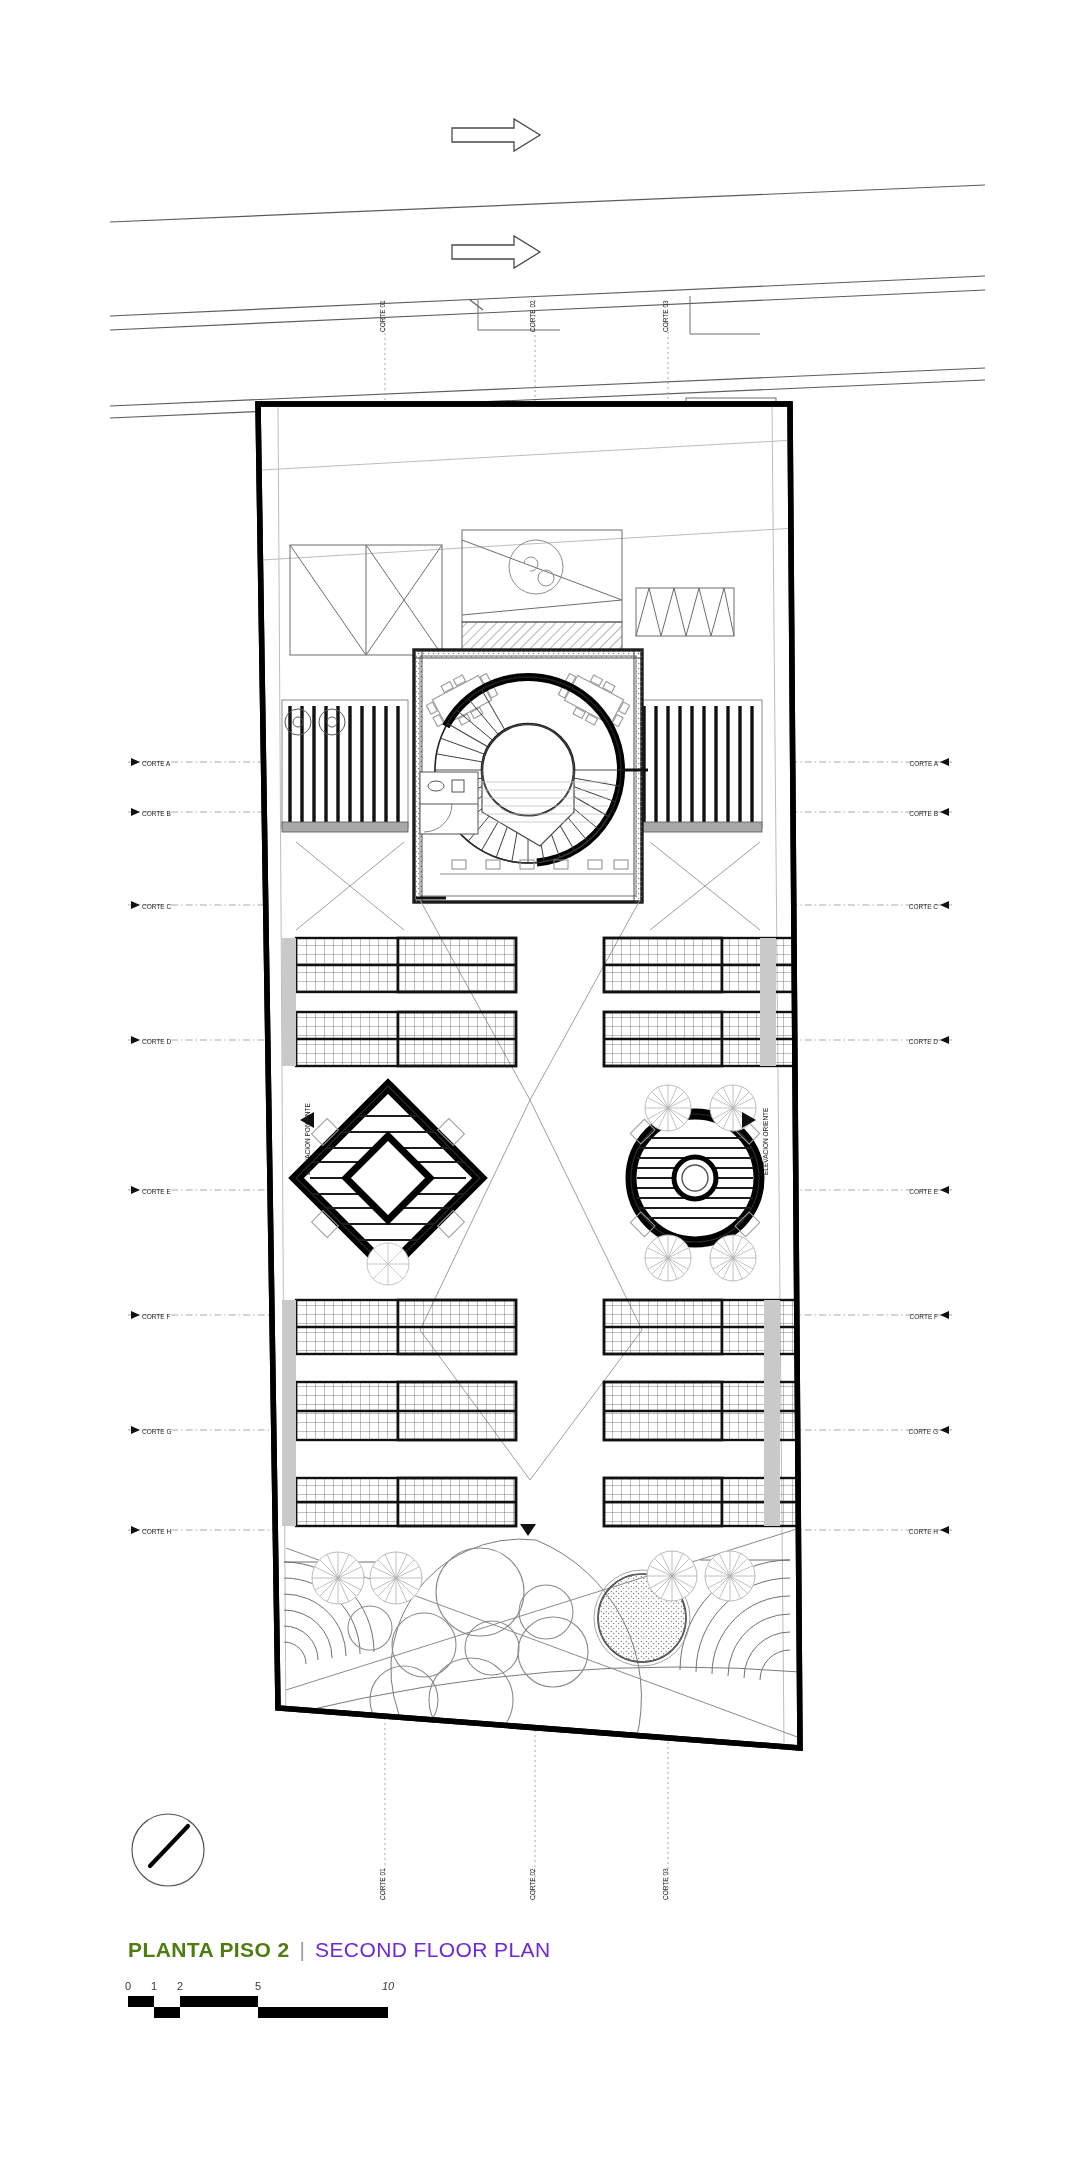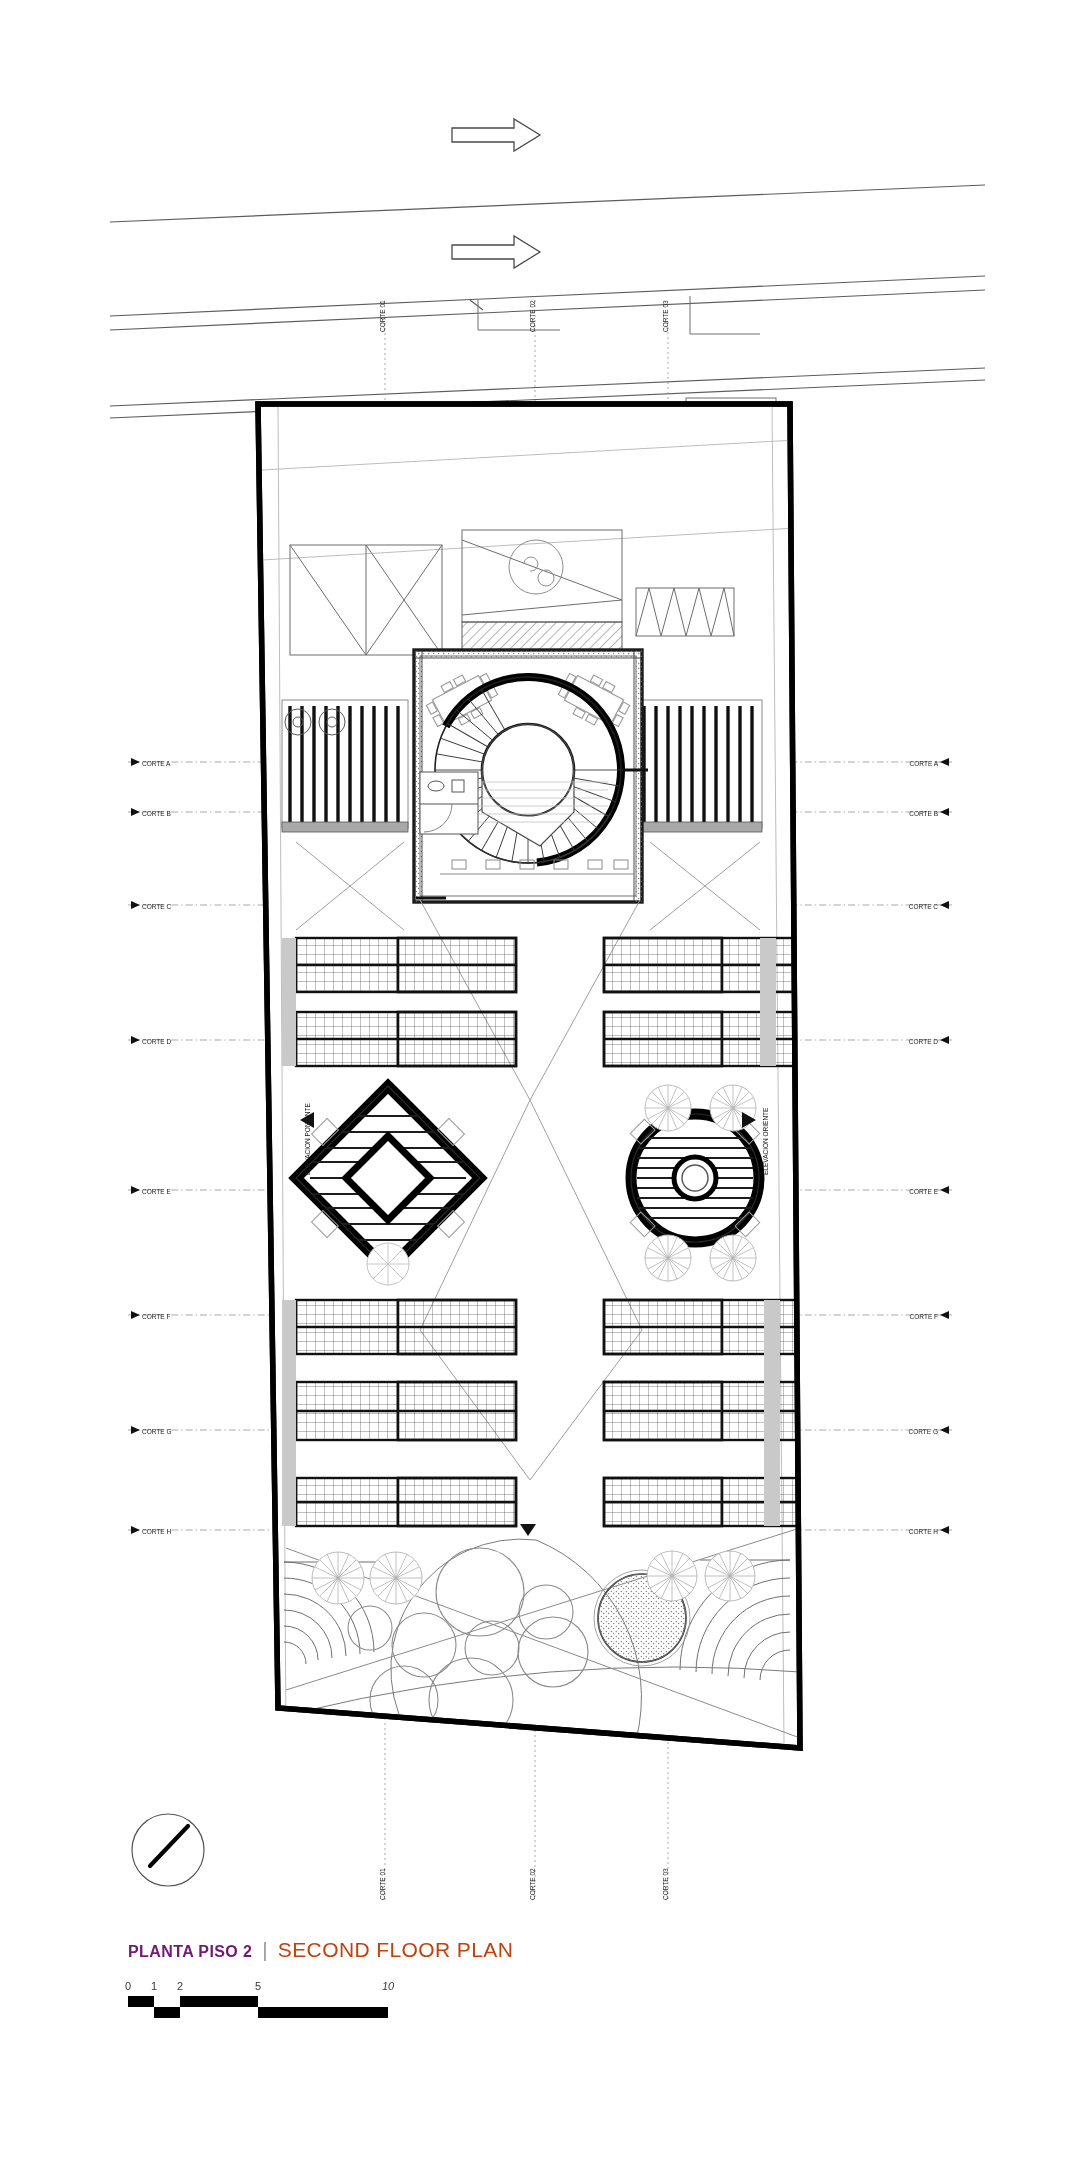--- a/index.html
+++ b/index.html
@@ -8,23 +8,23 @@
     width:1080px;height:2160px;position:relative;overflow:hidden;
     font-family:"Liberation Sans", sans-serif;
     color:#000;
   }
   #sheet{position:absolute;inset:0;}
   svg.plan{position:absolute;top:0;left:0;width:1080px;height:2160px;}
 
   
   .titleblock{position:absolute;left:128px;top:1938px;width:700px;}
   .title-line{display:flex;align-items:baseline;gap:10px;white-space:nowrap;}
-  .title-es{font-size:16px;font-weight:bold;letter-spacing:.4px;color:#701a75;}
+  .title-es{font-size:21px;font-weight:bold;letter-spacing:.4px;color:#4d7c0f;}
   .title-sep{font-size:21px;font-weight:400;color:#9a9a9a;}
-  .title-en{font-size:21px;font-weight:400;letter-spacing:.4px;color:#c2410c;}
+  .title-en{font-size:21px;font-weight:400;letter-spacing:.4px;color:#6d28d9;}
 
   .scalebar{position:absolute;left:128px;top:1980px;width:260px;height:46px;}
   .sb-nums{position:relative;height:14px;}
   .sb-num{position:absolute;font-size:11px;color:#3a3a3a;top:0;transform:translateX(-50%);}
   .sb-rows{position:relative;margin-top:2px;height:26px;}
   .sb-seg{position:absolute;background:#000;height:11px;}
 </style>
 </head>
 <body>
 

